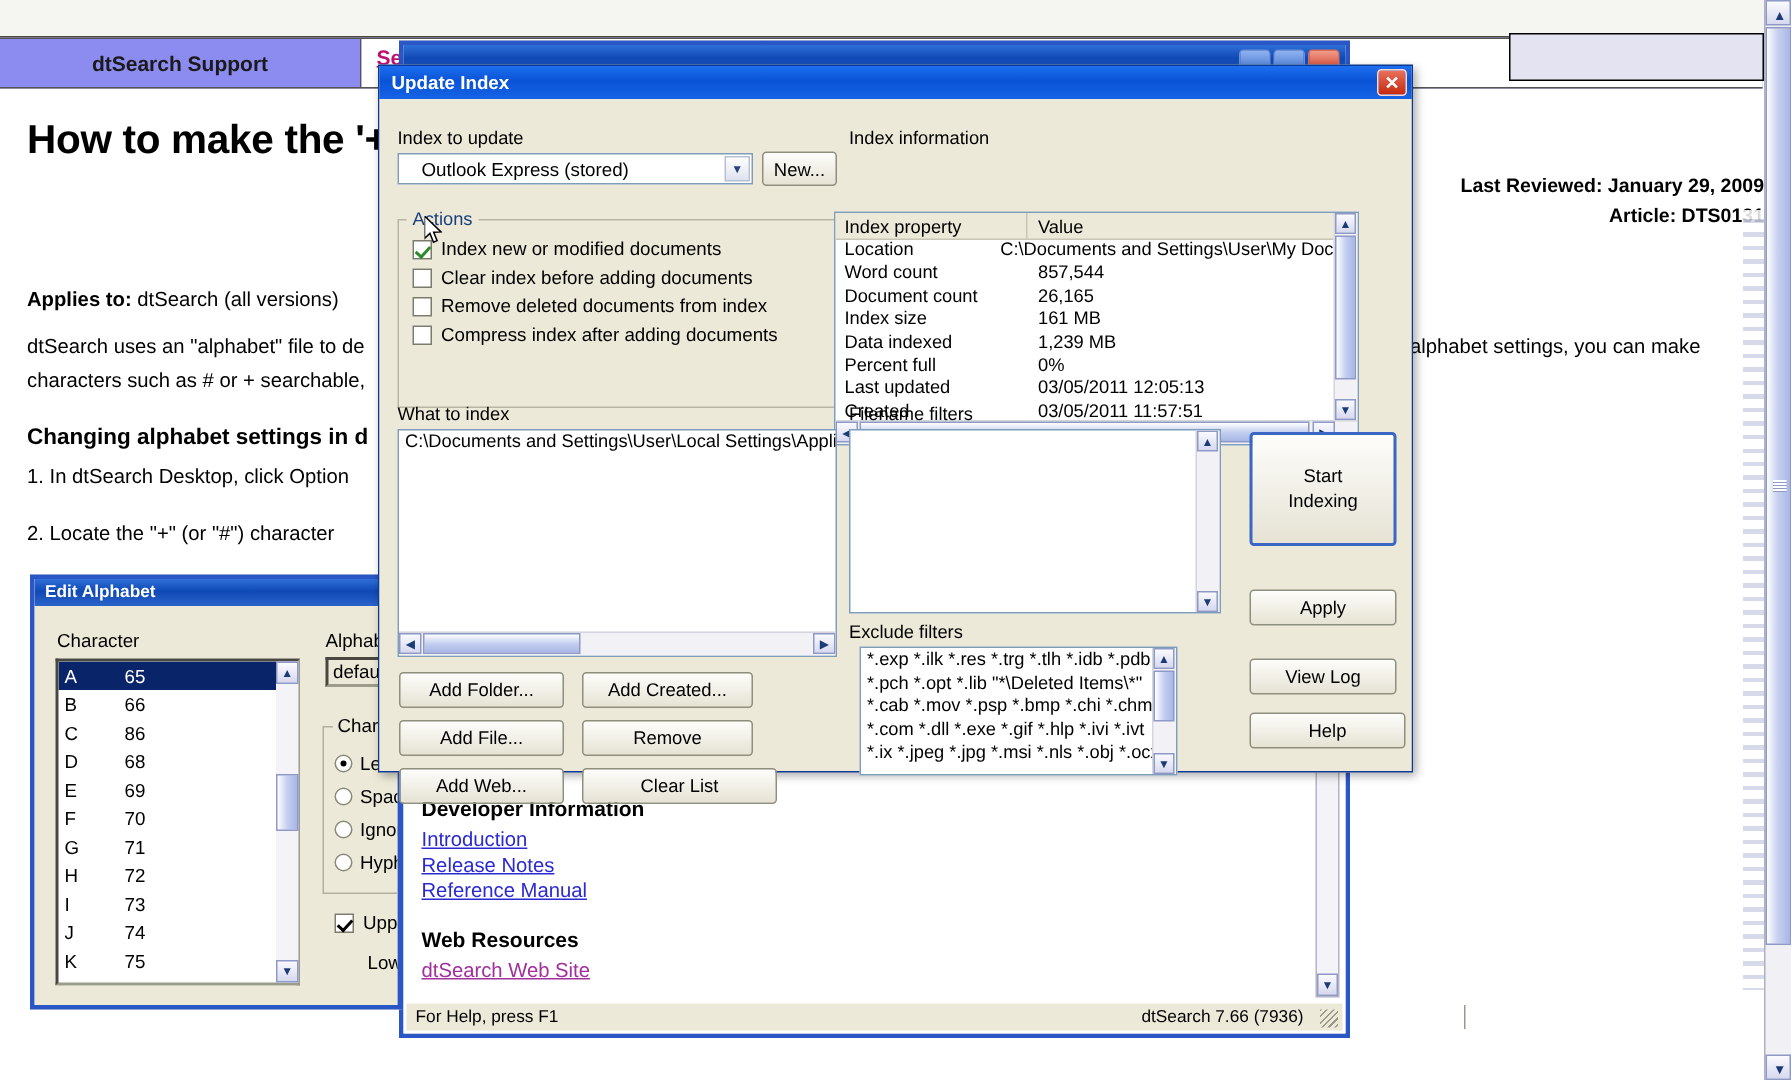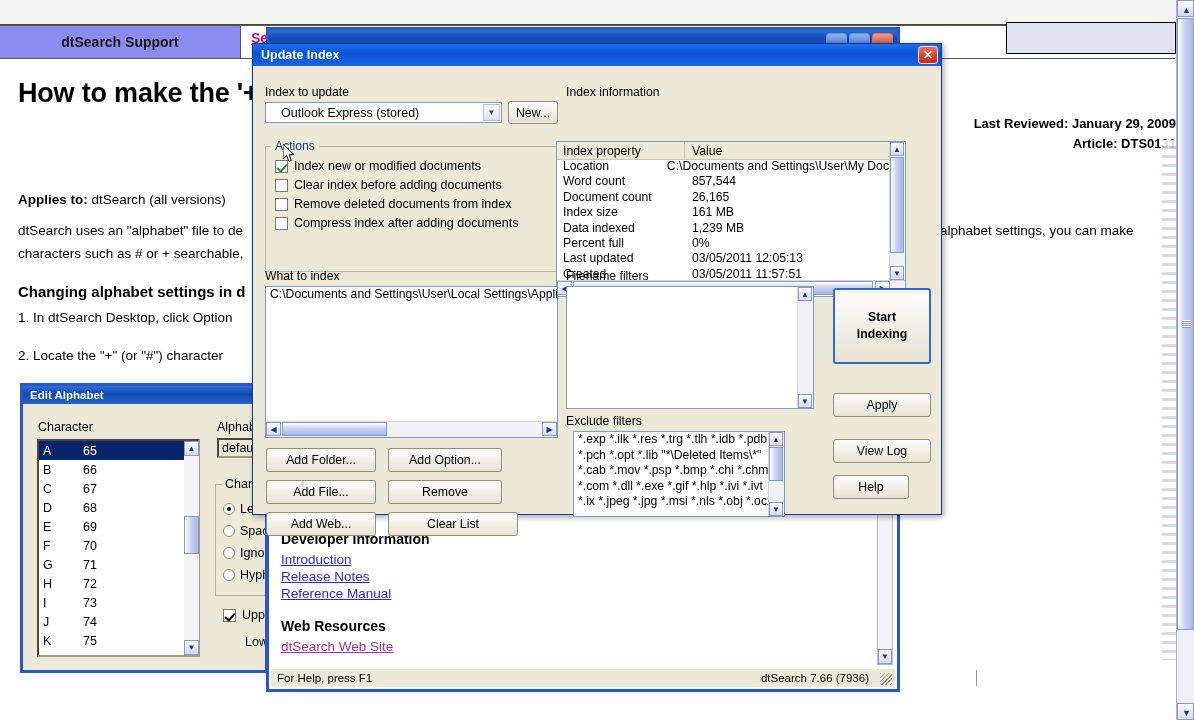--- a/index.html
+++ b/index.html
@@ -137,21 +137,21 @@
   .combo{position:absolute;background:#fff;border:1px solid #7f9db9;box-sizing:border-box;
     display:flex;align-items:center;font-size:12.5px;padding-left:15px;}
   .combo .arrow{position:absolute;right:1px;top:1px;bottom:1px;width:17px;
     background:linear-gradient(#fefefe,#dfe3ef);border:1px solid #b5c0d6;box-sizing:border-box;
     display:flex;align-items:center;justify-content:center;font-size:8px;color:#24427f;}
 
   .btn{position:absolute;background:linear-gradient(#fdfdfb,#e6e3d4);
     border:1px solid #8f8f80;border-radius:3px;box-sizing:border-box;
     display:flex;align-items:center;justify-content:center;
     font-size:12.3px;color:#000;cursor:pointer;text-align:center;}
-  .btn.default{border:2px solid #3a67c4;font-weight:bold;}
+  .btn.default{border:2px solid #3a67c4;}
   .hscroll{position:absolute;left:0;right:0;bottom:0;height:15px;background:#f2f2f6;border-top:1px solid #d5d5e0;}
   .hscroll .ar{position:absolute;top:0;width:15px;height:14px;background:linear-gradient(#fafaff,#d6d9ee);border:1px solid #8e99c6;box-sizing:border-box;display:flex;align-items:center;justify-content:center;font-size:8px;color:#1b3a78;}
   .hscroll .arl{left:0}
   .hscroll .arr{right:0}
   .hscroll .th{position:absolute;top:0;height:14px;background:linear-gradient(#fff,#c5cff0 50%,#a7b6e6);border:1px solid #8e99c6;box-sizing:border-box;}
   .vscroll{position:absolute;right:0;top:0;bottom:0;width:15px;background:#f2f2f6;border-left:1px solid #d5d5e0;}
   .vscroll .ar{position:absolute;left:0;width:14px;height:14px;background:linear-gradient(#fafaff,#d6d9ee);border:1px solid #8e99c6;box-sizing:border-box;display:flex;align-items:center;justify-content:center;font-size:8px;color:#1b3a78;}
   .vscroll .art{top:0}
   .vscroll .arb{bottom:0}
   .vscroll .th{position:absolute;left:0;width:14px;background:linear-gradient(90deg,#fff,#c5cff0 50%,#a7b6e6);border:1px solid #8e99c6;box-sizing:border-box;}
@@ -257,21 +257,21 @@
       <div class="row sel">
           <span class="ch">A</span>
           <span>65</span>
         </div>
       <div class="row">
           <span class="ch">B</span>
           <span>66</span>
         </div>
       <div class="row">
           <span class="ch">C</span>
-          <span>67</span>
+          <span>86</span>
         </div>
       <div class="row">
           <span class="ch">D</span>
           <span>68</span>
         </div>
       <div class="row">
           <span class="ch">E</span>
           <span>69</span>
         </div>
       <div class="row">
@@ -455,29 +455,29 @@
       <div class="line">*.com *.dll *.exe *.gif *.hlp *.ivi *.ivt</div>
       <div class="line">*.ix *.jpeg *.jpg *.msi *.nls *.obj *.ocx</div>
       <div class="vscroll">
         <div class="ar art">▲</div>
         <div class="th" style="top:15px;height:34px;"></div>
         <div class="ar arb">▼</div>
       </div>
     </div>
 
     <div class="btn" style="left:13px;top:382px;width:110px;height:24px;">Add Folder...</div>
-    <div class="btn" style="left:135px;top:382px;width:114px;height:24px;">Add Option...</div>
+    <div class="btn" style="left:135px;top:382px;width:114px;height:24px;">Add Created...</div>
     <div class="btn" style="left:13px;top:414px;width:110px;height:24px;">Add File...</div>
     <div class="btn" style="left:135px;top:414px;width:114px;height:24px;">Remove</div>
     <div class="btn" style="left:13px;top:446px;width:110px;height:24px;">Add Web...</div>
     <div class="btn" style="left:135px;top:446px;width:130px;height:24px;">Clear List</div>
 
     <div class="btn default" style="left:580px;top:222px;width:98px;height:76px;white-space:pre-line;line-height:17px;">Start
 Indexing</div>
     <div class="btn" style="left:580px;top:327px;width:98px;height:24px;">Apply</div>
     <div class="btn" style="left:580px;top:373px;width:98px;height:24px;">View Log</div>
-    <div class="btn" style="left:580px;top:409px;width:76px;height:24px;">Help</div>
+    <div class="btn" style="left:580px;top:409px;width:104px;height:24px;">Help</div>
   </div>
 </div>
 
 <svg class="cursor-arrow" viewBox="0 0 12 19">
   <polygon points="0,0 0,15 3.6,11.6 6,17.5 8.4,16.4 6.1,10.8 11,10.6" fill="#fff" stroke="#000" stroke-width="1"></polygon>
 </svg>
 
 </body></html>

